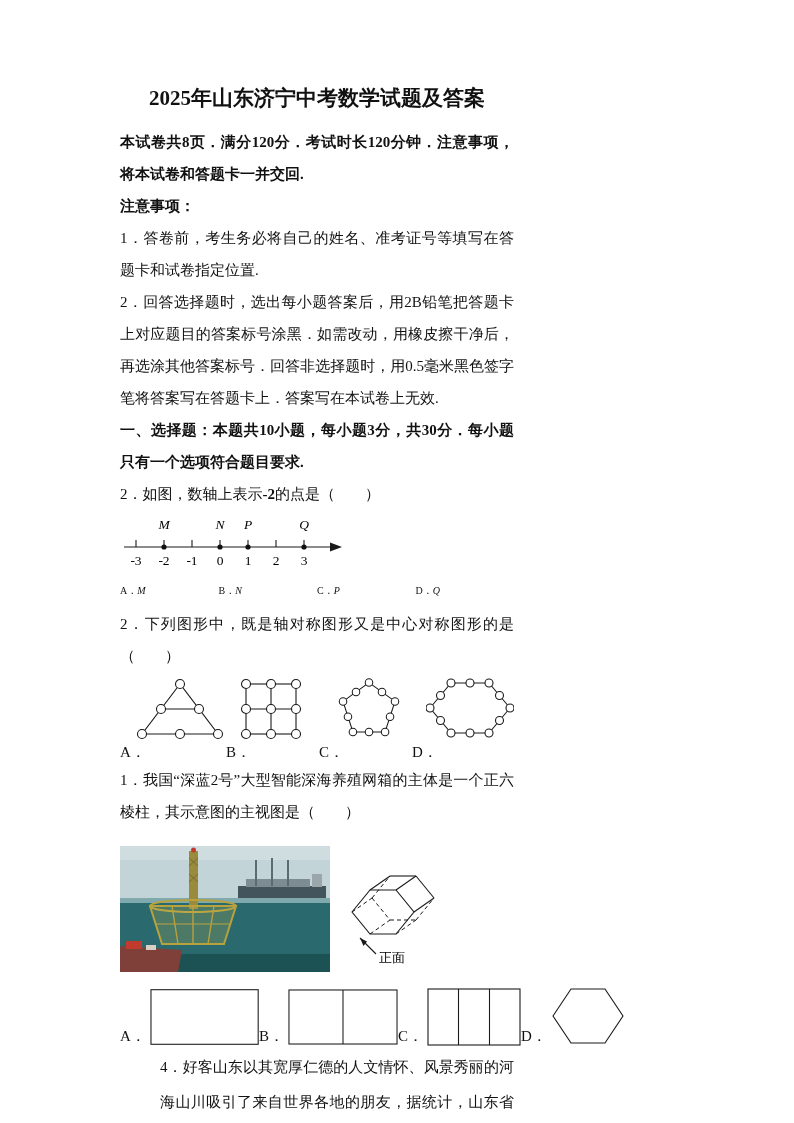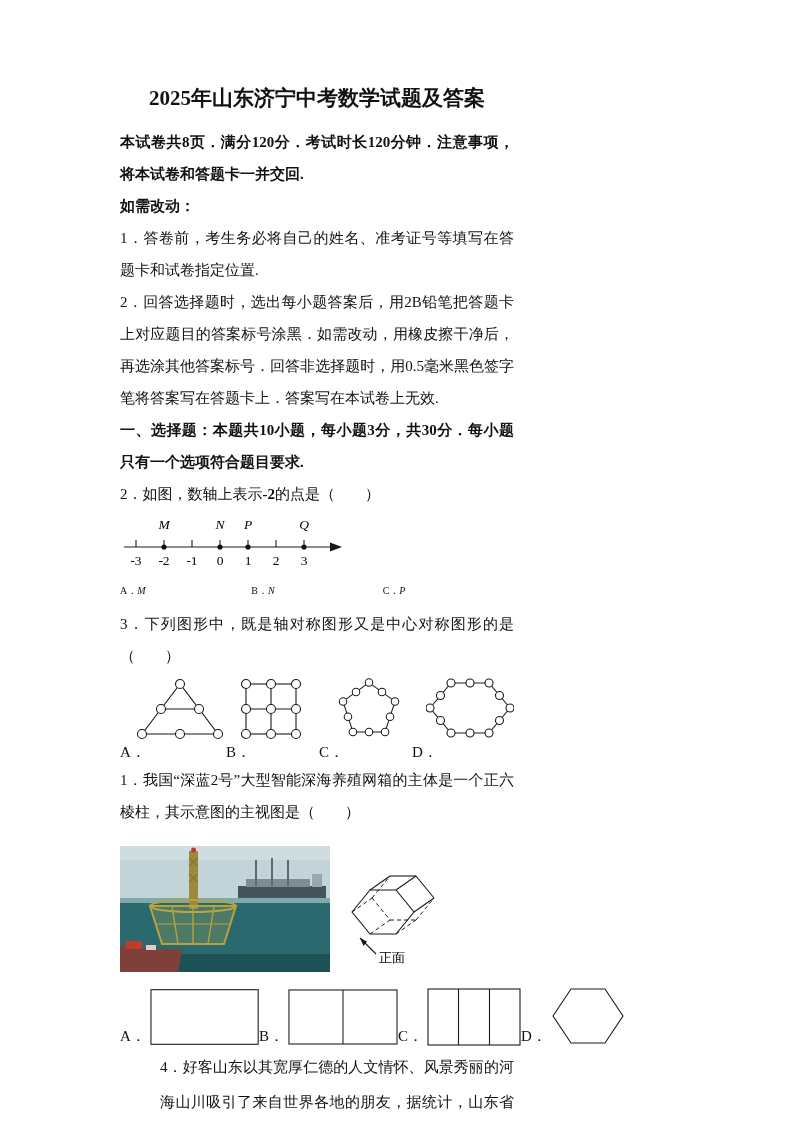--- a/index.html
+++ b/index.html
@@ -40,21 +40,21 @@
 </style>
 </head>
 <body>
 
 <div class="page">
 
   <h1 class="doc-title">2025年山东济宁中考数学试题及答案</h1>
 
   <p class="body-line bold">本试卷共8页．满分120分．考试时长120分钟．注意事项，将本试卷和答题卡一并交回.</p>
 
-  <p class="body-line bold">如需改动：</p>
+  <p class="body-line bold">注意事项：</p>
   <p class="body-line">1．答卷前，考生务必将自己的姓名、准考证号等填写在答题卡和试卷指定位置.</p>
   <p class="body-line">2．回答选择题时，选出每小题答案后，用2B铅笔把答题卡上对应题目的答案标号涂黑．如需改动，用橡皮擦干净后，再选涂其他答案标号．回答非选择题时，用0.5毫米黑色签字笔将答案写在答题卡上．答案写在本试卷上无效.</p>
 
   <p class="body-line bold">一、选择题：本题共10小题，每小题3分，共30分．每小题只有一个选项符合题目要求.</p>
 
   <p class="body-line"><span>2．如图，数轴上表示</span><span class="bold">-2</span><span>的点是（　　）</span></p>
 
   <div class="fig-numberline">
     <svg width="225" height="58" viewBox="0 0 225 58">
       <line x1="4" y1="33" x2="214" y2="33" stroke="#1a1a1a" stroke-width="1.2"></line>
@@ -81,23 +81,24 @@
       <text x="128" y="51" font-size="13.5" text-anchor="middle">1</text>
       <text x="156" y="51" font-size="13.5" text-anchor="middle">2</text>
       <text x="184" y="51" font-size="13.5" text-anchor="middle">3</text>
     </svg>
   </div>
 
   <div class="opt-row-text">
     <div class="cell"><span>A．</span><span class="it">M</span></div>
     <div class="cell"><span>B．</span><span class="it">N</span></div>
     <div class="cell"><span>C．</span><span class="it">P</span></div>
-  </div>
-
-  <p class="body-line">3．下列图形中，既是轴对称图形又是中心对称图形的是（　　）</p>
+    <div class="cell"><span>D．</span><span class="it">Q</span></div>
+  </div>
+
+  <p class="body-line">2．下列图形中，既是轴对称图形又是中心对称图形的是（　　）</p>
 
   <div class="q2-row">
     <div class="q2-col">
       <div class="shape-wrap">
         <svg width="92" height="62" viewBox="0 0 92 62">
           <polygon class="sketch" points="46,6 8,56 84,56"></polygon>
           <line class="sketch" x1="27" y1="31" x2="65" y2="31"></line>
           <circle class="node" cx="46" cy="6" r="4.5"></circle>
           <circle class="node" cx="8" cy="56" r="4.5"></circle>
           <circle class="node" cx="84" cy="56" r="4.5"></circle>

